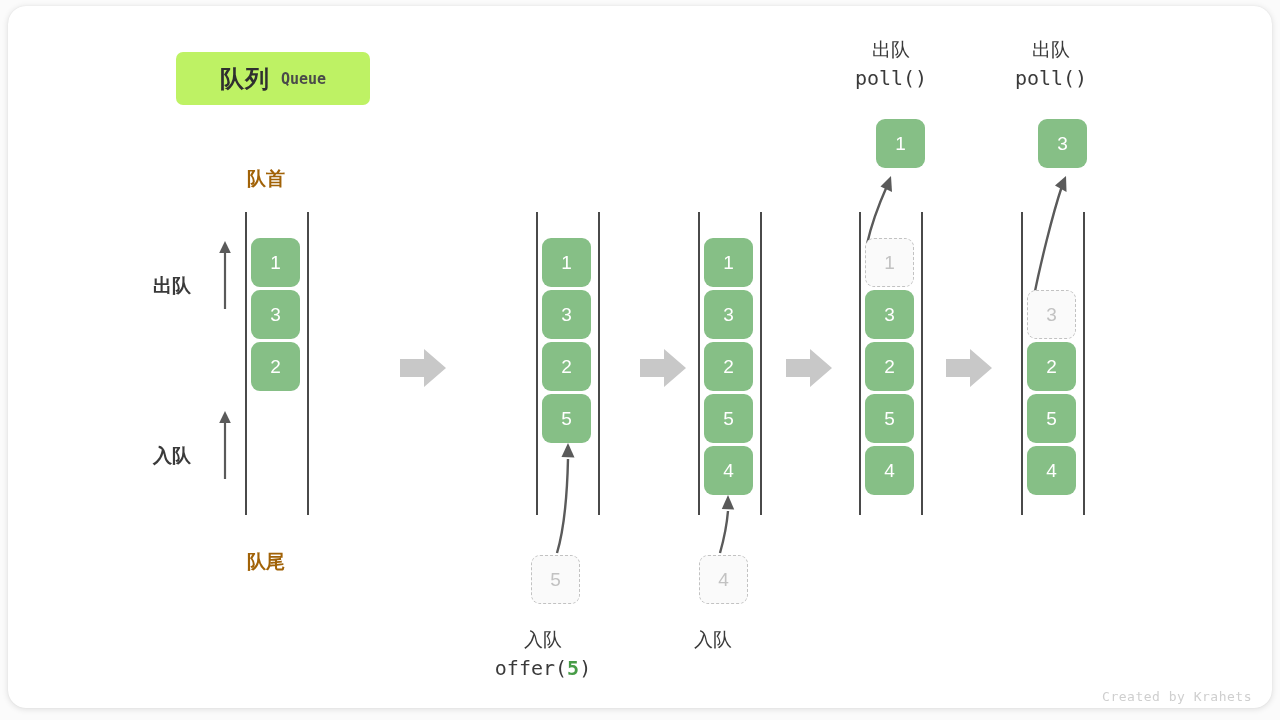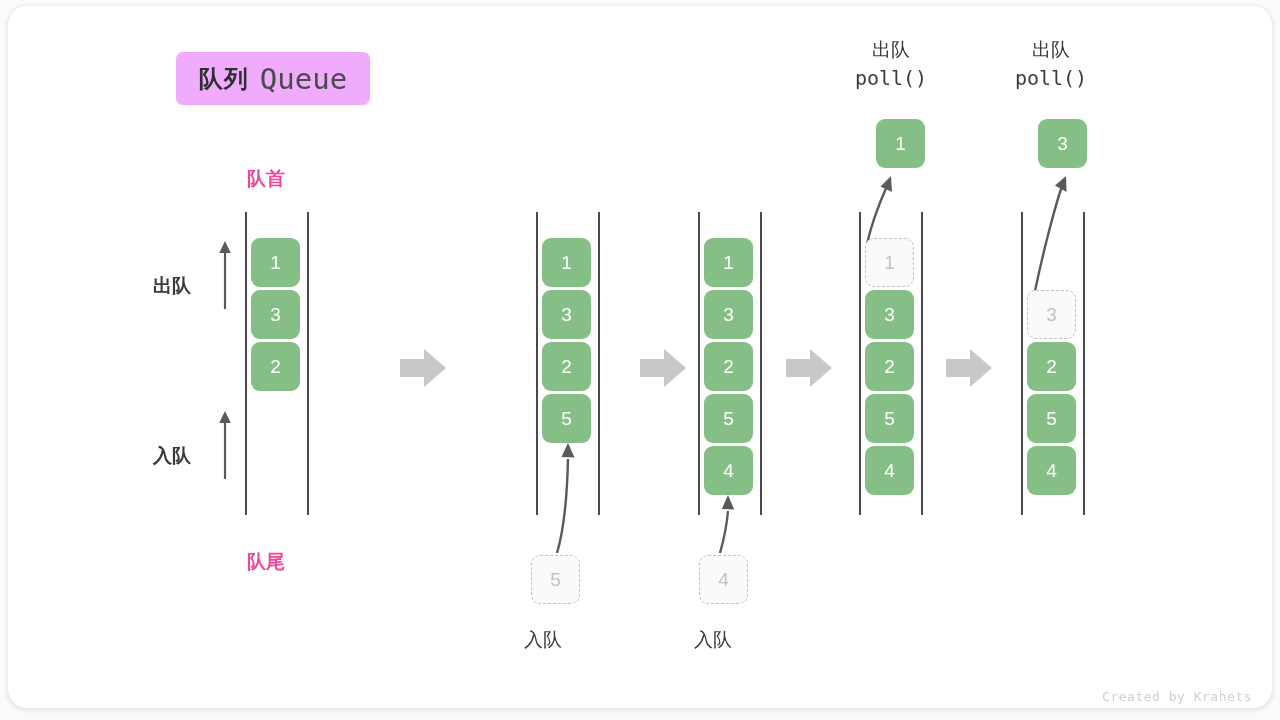--- a/index.html
+++ b/index.html
@@ -31,37 +31,38 @@
     height: 720px;
   }
   .abs { position: absolute; }
 
   
   #title-badge {
     left: 168px;
     top: 46px;
     width: 194px;
     height: 53px;
-    background: #f0abfc;
+    background: #bef264;
     border-radius: 7px;
     display: flex;
     align-items: center;
     justify-content: center;
     gap: 11px;
   }
   #title-badge .cn {
     font-size: 24px;
     font-weight: bold;
     color: #2f2f2f;
     letter-spacing: 1px;
   }
   #title-badge .en {
     font-family: "DejaVu Sans Mono", "Liberation Mono", monospace;
-    font-size: 29px;
+    font-size: 15px;
     color: #4a4a4a;
+    font-weight: bold;
   }
 
   
   .rail {
     width: 1.6px;
     background: #4a4a4a;
   }
 
   
   .cell {
@@ -90,21 +91,21 @@
   
   .side-label {
     font-size: 19px;
     font-weight: bold;
     color: #3a3a3a;
     white-space: nowrap;
   }
   .head-tail-label {
     font-size: 19px;
     font-weight: bold;
-    color: #ec4899;
+    color: #a16207;
     white-space: nowrap;
   }
 
   
   .op-caption {
     text-align: center;
     white-space: nowrap;
     line-height: 1.48;
   }
   .op-caption .cn {
@@ -178,20 +179,21 @@
     <div class="abs cell" style="left:534px; top:388px;">5</div>
 
     <div class="abs cell pending" style="left:523px; top:549px;">5</div>
     <svg class="abs" style="left:535px; top:435px;" width="40" height="115">
       <path d="M 14 112 C 20 92, 24 62, 25 18" stroke="#5a5a5a" stroke-width="2.4" fill="none"></path>
       <polygon points="25,2 18.5,16 31.5,16.5" fill="#5a5a5a"></polygon>
     </svg>
 
     <div class="abs op-caption" style="left:450px; top:620px; width:170px;">
       <span class="cn">入队</span>
+      <span class="code"><span>offer(</span><span class="arg">5</span><span>)</span></span>
     </div>
 
     <svg class="abs" style="left:632px; top:341px;" width="48" height="42">
       <polygon points="0,12 24,12 24,2 46,21 24,40 24,30 0,30" fill="#c8c8c8"></polygon>
     </svg>
 
     <div class="abs rail" style="left:690px; top:206px; height:303px;"></div>
     <div class="abs rail" style="left:752px; top:206px; height:303px;"></div>
 
     <div class="abs cell" style="left:696px; top:232px;">1</div>

